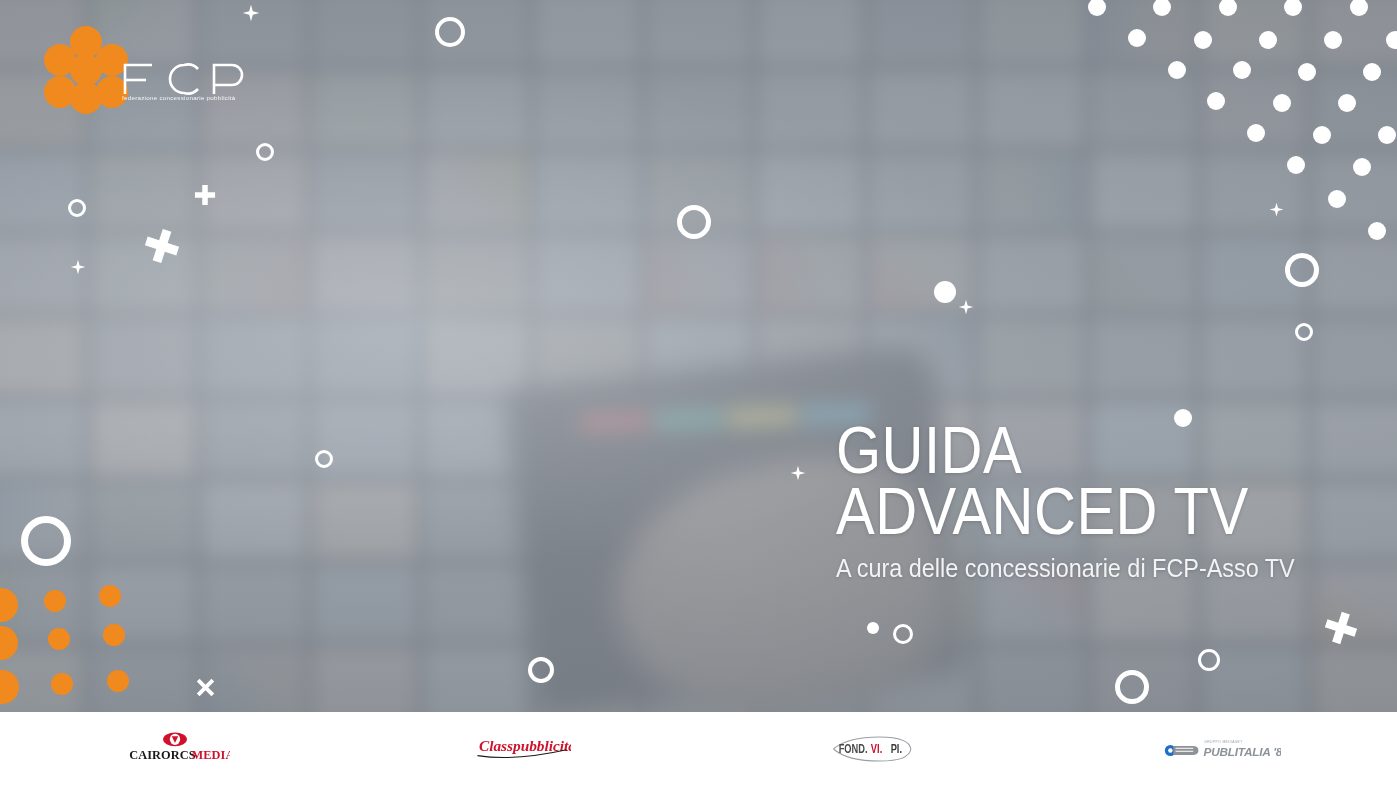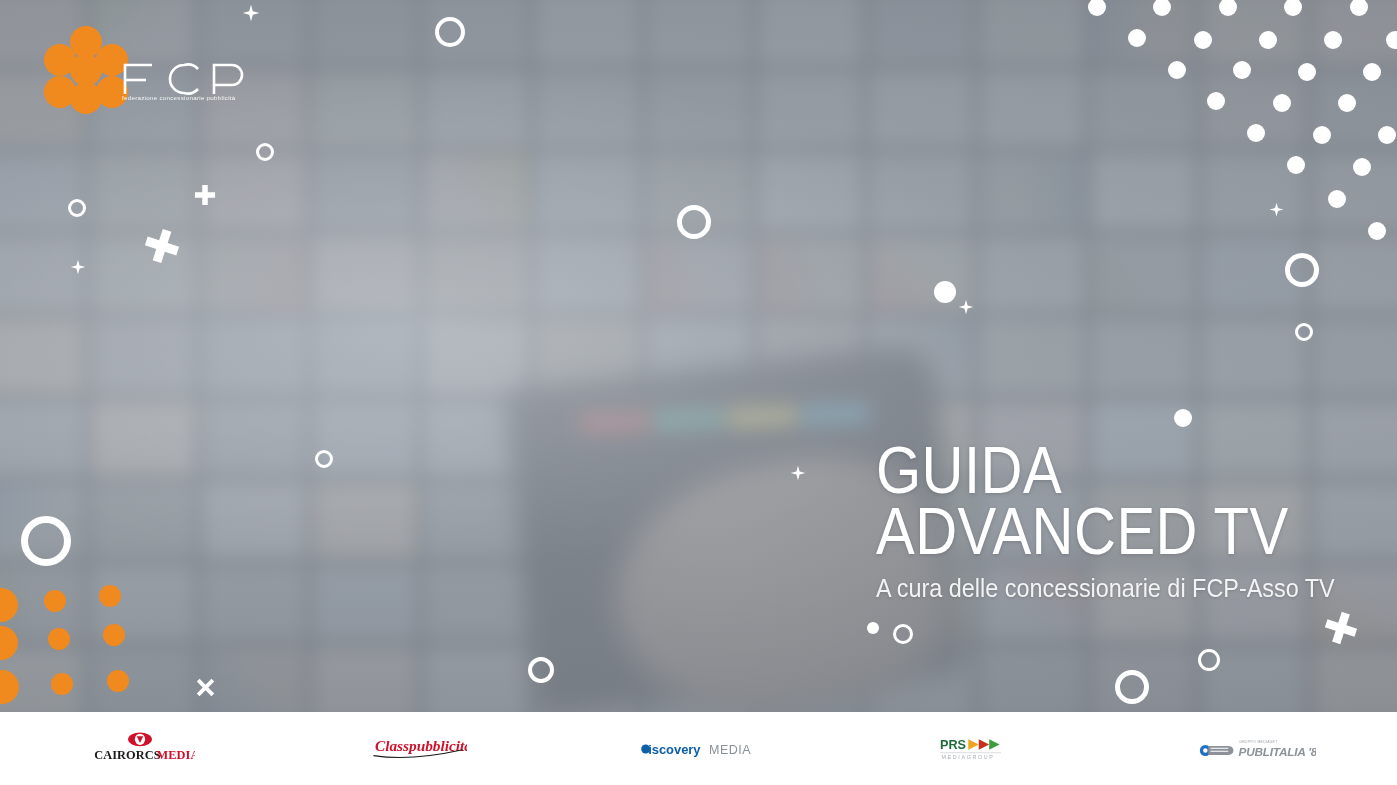--- a/index.html
+++ b/index.html
@@ -129,23 +129,22 @@
     letter-spacing: 0.28px;
     color: #ffffff;
     opacity: 0.92;
     white-space: nowrap;
     font-family: "Liberation Sans", sans-serif;
   }
 
   
   .headline {
     position: absolute;
-    left: 836px; top: 440px;
+    left: 836px; top: 420px;
     width: 500px;
-    margin-left: 40px;
   }
   .h-line {
     font-family: "Liberation Sans Narrow", "Liberation Sans", sans-serif;
     font-size: 66px;
     line-height: 0.93;
     font-weight: 400;
     letter-spacing: 0.5px;
     color: #ffffff;
     transform: scaleX(0.88);
     transform-origin: left center;
@@ -470,41 +469,33 @@
       </div>
 
       <div class="logo-cell">
         <svg viewBox="0 0 130 34" width="95" height="30" aria-hidden="true">
           <text x="4" y="20" font-family="Liberation Serif, serif" font-size="21" font-weight="700" font-style="italic" fill="#D0112B">Classpubblicità</text>
           <path d="M2 26 Q52 34 124 18" stroke="#1a1a1a" stroke-width="1.6" fill="none"></path>
         </svg>
         <span class="sr">Classpubblicità</span>
       </div>
 
+
       <div class="logo-cell">
-        <svg viewBox="0 0 140 24" width="118" height="20" aria-hidden="true">
-          <circle cx="6" cy="12" r="5.4" fill="#0C5FA8"></circle>
-          <text x="9" y="18" font-family="Liberation Sans, sans-serif" font-size="15.5" font-weight="700" fill="#0C5FA8">iscovery</text>
-          <text x="82" y="18" font-family="Liberation Sans, sans-serif" font-size="15" font-weight="400" fill="#8A9299" letter-spacing="0.6">MEDIA</text>
+        <svg viewBox="0 0 100 34" width="86" height="30" aria-hidden="true">
+          <path d="M4 17 Q20 3 58 3 Q92 3 94 17 Q92 31 58 31 Q20 31 4 17" fill="none" stroke="#9aa0a6" stroke-width="1.3"></path>
+          <g font-family="Liberation Sans Narrow, Liberation Sans, sans-serif" font-size="15" font-weight="700">
+            <text x="10" y="22" fill="#4A4A4A" transform="scale(0.72,1) translate(4,0)">FOND.</text>
+            <text x="48" y="22" fill="#C8102E" transform="scale(0.72,1) translate(18,0)">VI.</text>
+            <text x="70" y="22" fill="#3A3A3A" transform="scale(0.72,1) translate(28,0)">PI.</text>
+          </g>
         </svg>
-        <span class="sr">Discovery</span>
-      </div>
-
-
-      <div class="logo-cell">
-        <svg viewBox="0 0 110 34" width="82" height="28" aria-hidden="true">
-          <text x="4" y="17" font-family="Liberation Sans, sans-serif" font-size="17" font-weight="700" fill="#1E6B3A">PRS</text>
-          <path d="M42 4 L56 11 L42 18 Z" fill="#F0A31E"></path>
-          <path d="M56 4 L70 11 L56 18 Z" fill="#C8301E"></path>
-          <path d="M70 4 L84 11 L70 18 Z" fill="#3E9B3E"></path>
-          <path d="M4 22 H86" stroke="#C9CDD1" stroke-width="0.9"></path>
-          <text x="6" y="31" font-family="Liberation Sans, sans-serif" font-size="7.2" font-weight="400" fill="#A9AFB4" letter-spacing="2.2">MEDIAGROUP</text>
-        </svg>
-        <span class="sr">PRS</span>
-      </div>
+        <span class="sr">FOND.</span>
+      </div>
+
 
       <div class="logo-cell">
         <svg viewBox="0 0 160 30" width="118" height="24" aria-hidden="true">
           <circle cx="10" cy="17" r="7.5" fill="#1F6FC4"></circle>
           <circle cx="10" cy="17" r="3" fill="#ffffff"></circle>
           <path d="M14 11 h26 q8 0 8 6 q0 6 -8 6 h-26 z" fill="#8C9298"></path>
           <path d="M17 14 h24 M17 18 h24" stroke="#ffffff" stroke-width="1.4"></path>
           <text x="56" y="7.5" font-family="Liberation Sans, sans-serif" font-size="4.6" font-weight="400" fill="#9AA0A6" letter-spacing="0.5">GRUPPO MEDIASET</text>
           <text x="55" y="24" font-family="Liberation Sans, sans-serif" font-size="16" font-weight="700" font-style="italic" fill="#8C9298" letter-spacing="-0.3">PUBLITALIA '80</text>
         </svg>

